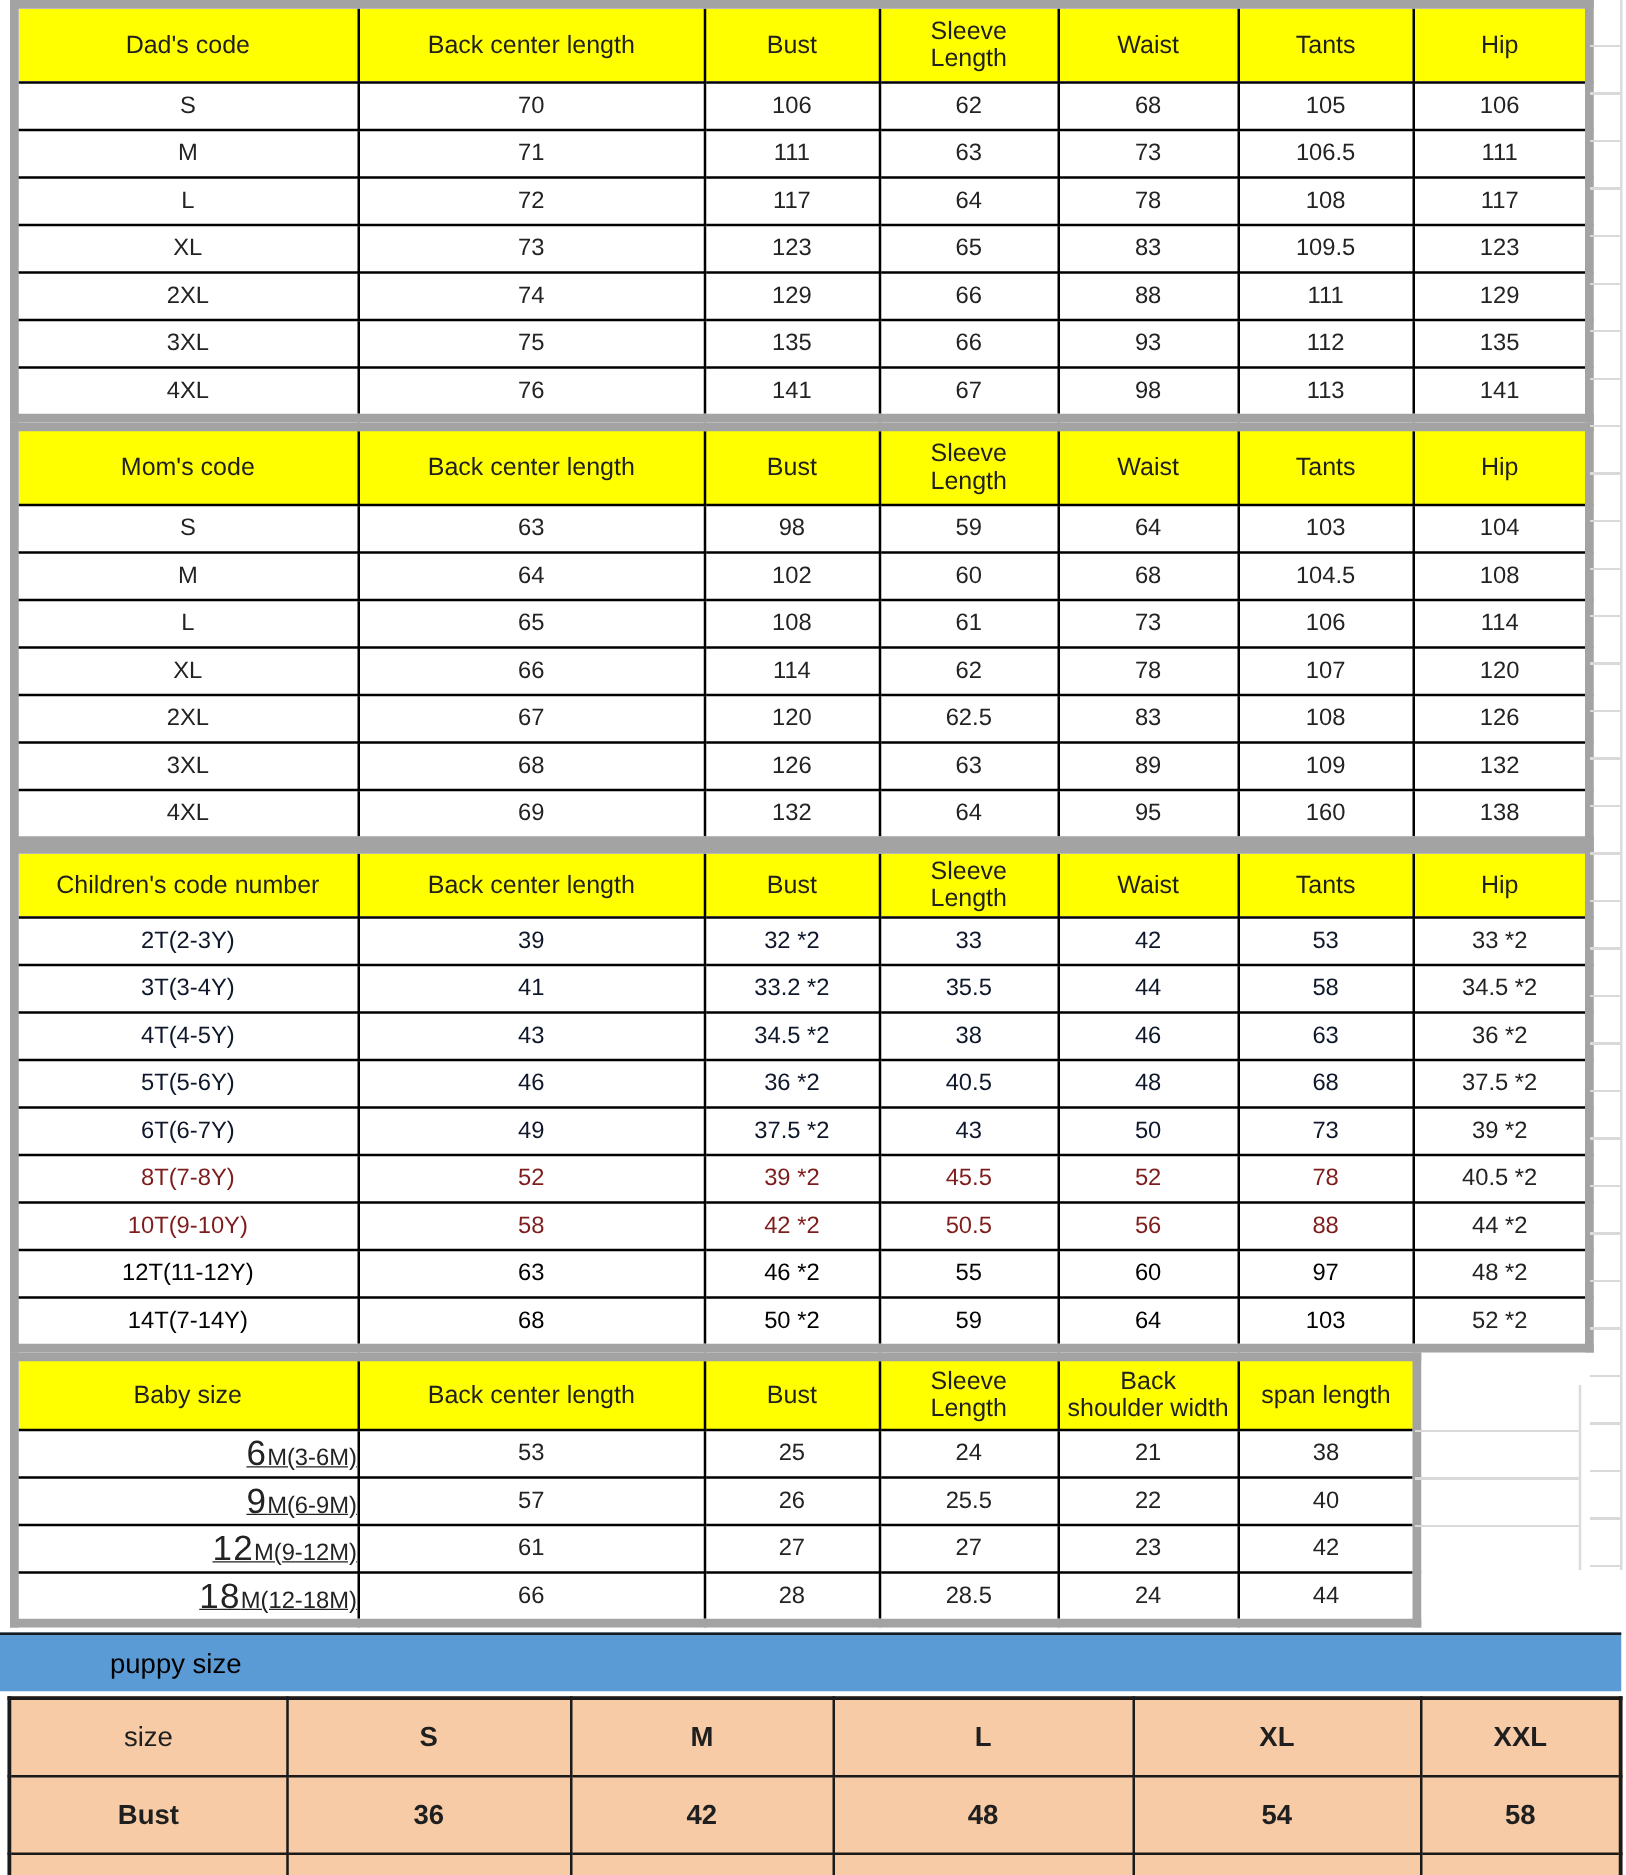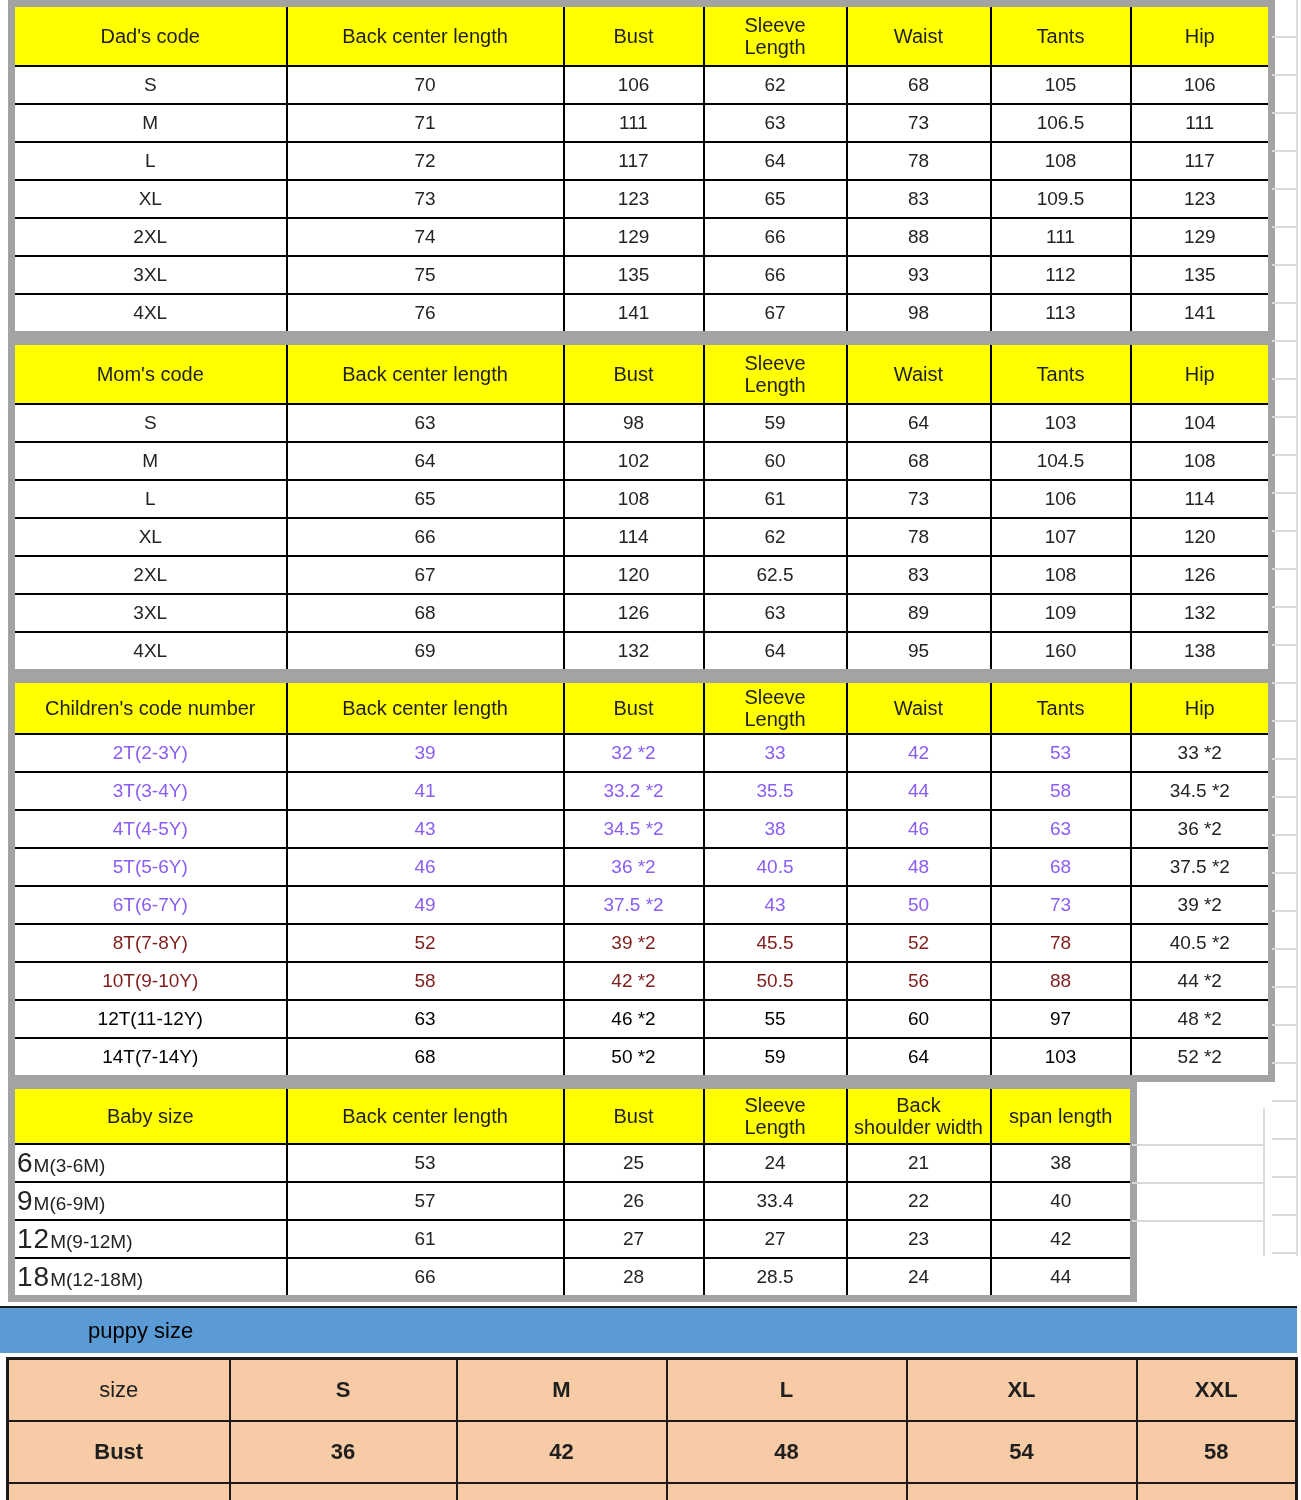--- a/index.html
+++ b/index.html
@@ -18,27 +18,27 @@
   .size-table{width:1260px;border:7px solid #a3a3a3;margin-top:0;}
   .size-table th,.size-table td{border:2px solid #000;text-align:center;vertical-align:middle;
     padding:0;overflow:hidden;}
   .size-table th{background:#ffff00;font-size:20px;font-weight:400;white-space:pre-line;line-height:1.12;}
   #t-dad th,#t-mom th{height:58px;}
   #t-children th{height:50px;}
   #t-baby th{height:54px;}
   .size-table td{height:36px;font-size:19px;}
 
   .c-dark{color:#232323;}
-  .c-blue{color:#8b5cf6;}
+  .c-blue{color:#0f172a;}
   .c-navy{color:#7f1d1d;}
   .c-red{color:#000000;}
 
   
   #t-baby{width:1122px;}
-  #t-baby td.label{text-align:left;padding-left:6px;white-space:nowrap;}
+  #t-baby td.label{text-align:right;padding-left:6px;white-space:nowrap;text-decoration:underline;}
   #t-baby td.label .big{font-size:28px;margin-left:-4px;letter-spacing:1px;}
   #t-baby td.label .rest{font-size:19px;}
 
   
   .puppy-bar{position:relative;margin-top:4px;margin-left:0;width:1297px;height:45px;
     background:#5b9bd5;border-top:2px solid #1a1a1a;display:flex;align-items:center;}
   .puppy-bar span{margin-left:88px;font-size:22px;color:#000000;}
   .puppy-table{width:1289px;margin-left:6px;margin-top:4px;background:#f6cba6;
     border:3px solid #1a1a1a;border-bottom:none;}
   .puppy-table td{border:2px solid #1a1a1a;text-align:center;vertical-align:middle;
@@ -367,21 +367,21 @@
           <td class="c-dark">53</td>
           <td class="c-dark">25</td>
           <td class="c-dark">24</td>
           <td class="c-dark">21</td>
           <td class="c-dark">38</td>
         </tr>
         <tr>
           <td class="label c-dark"><span class="big">9</span><span class="rest">M(6-9M)</span></td>
           <td class="c-dark">57</td>
           <td class="c-dark">26</td>
-          <td class="c-dark">33.4</td>
+          <td class="c-dark">25.5</td>
           <td class="c-dark">22</td>
           <td class="c-dark">40</td>
         </tr>
         <tr>
           <td class="label c-dark"><span class="big">12</span><span class="rest">M(9-12M)</span></td>
           <td class="c-dark">61</td>
           <td class="c-dark">27</td>
           <td class="c-dark">27</td>
           <td class="c-dark">23</td>
           <td class="c-dark">42</td>

